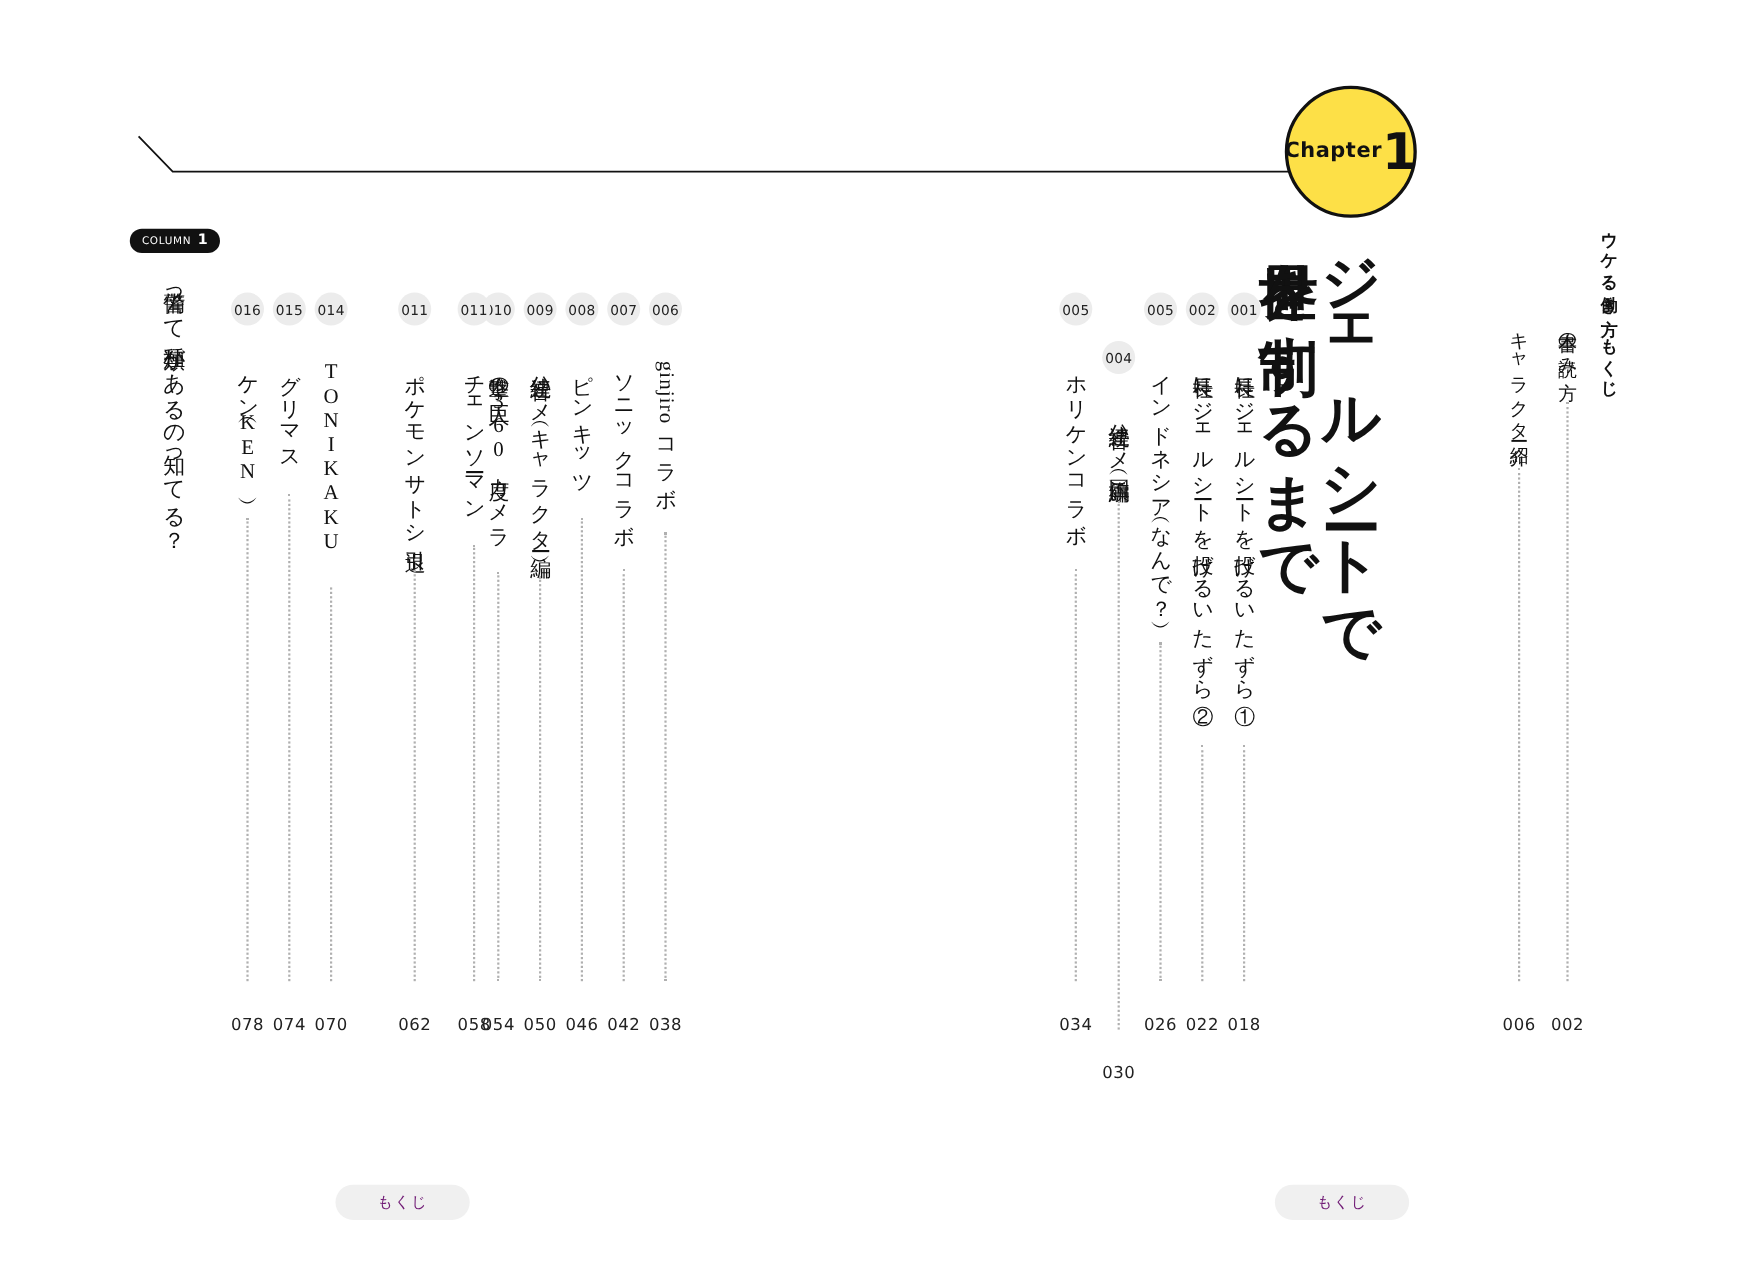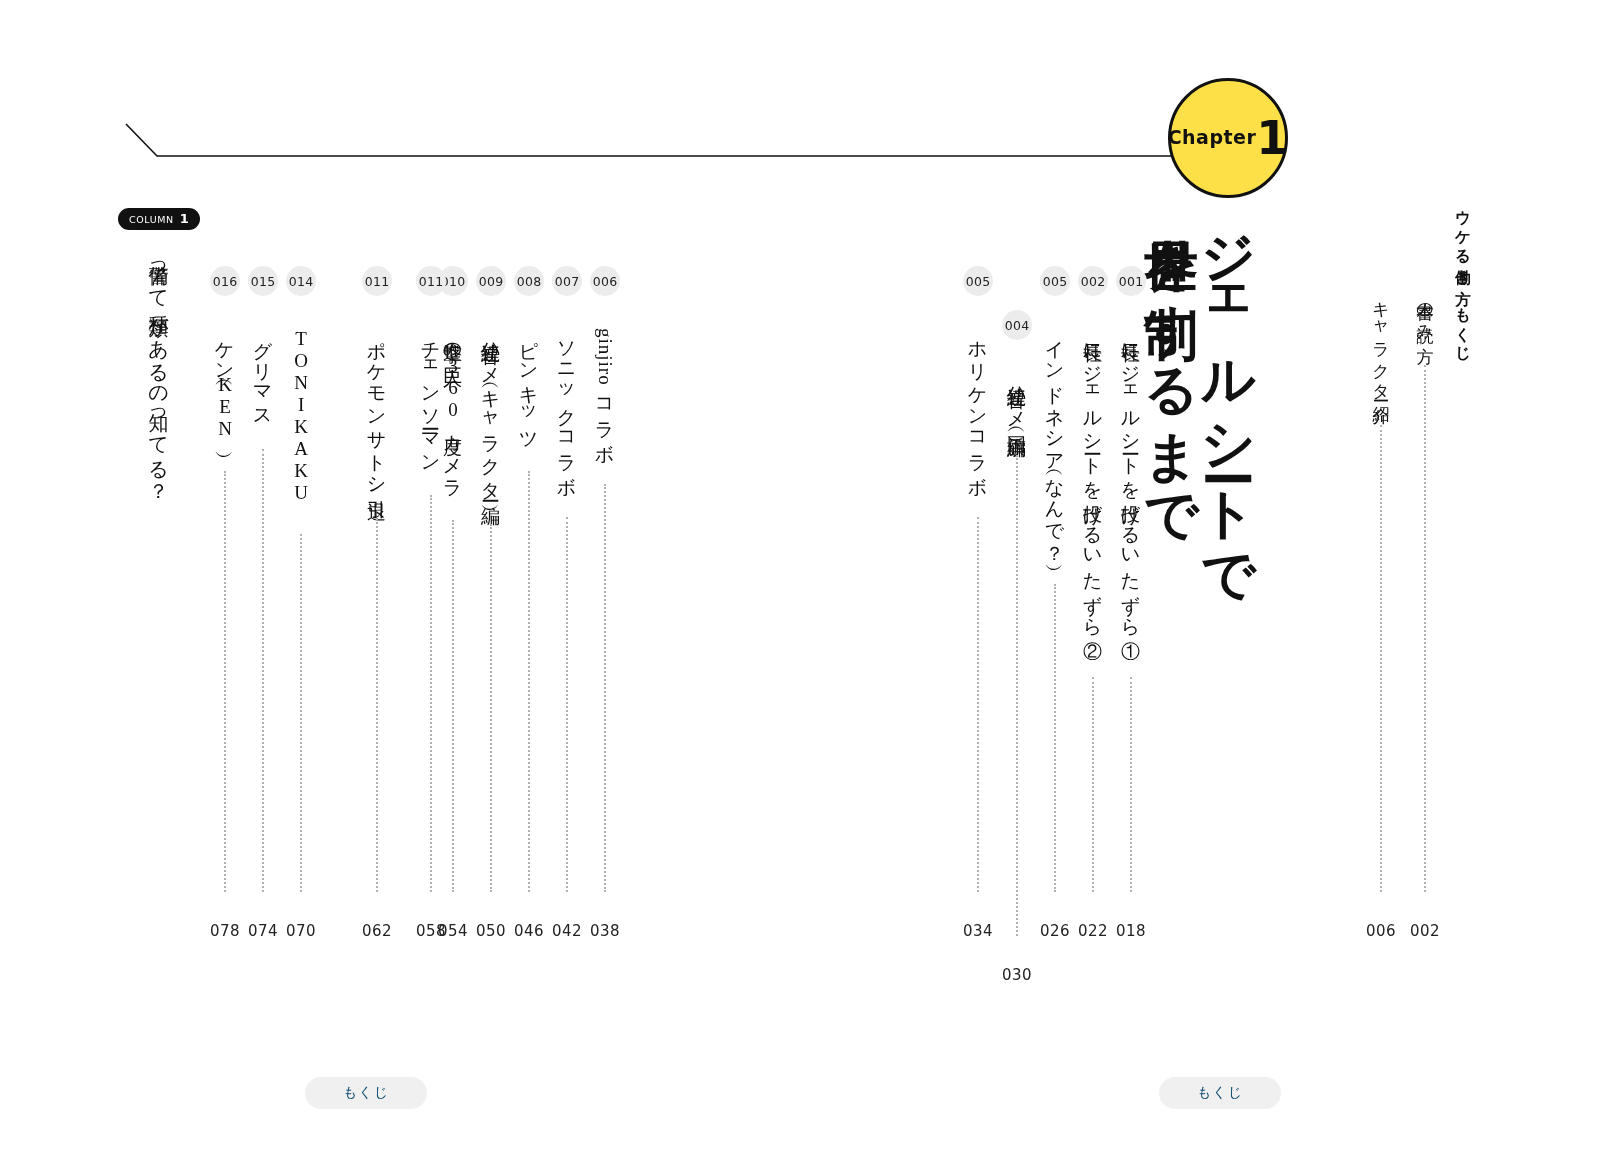--- a/index.html
+++ b/index.html
@@ -194,21 +194,21 @@
     bottom: 48px;
     width: 122px;
     height: 32px;
     background: #f0f0f0;
     border-radius: 16px;
     display: flex;
     align-items: center;
     justify-content: center;
     font-size: 14px;
     font-family: "DejaVu Serif", serif;
-    color: #0c4a6e;
+    color: #701a75;
     letter-spacing: 1px;
   }
   .footer-pill.left { left: 305px; }
   .footer-pill.right { left: 1159px; }
 </style>
 </head>
 <body>
 
 <div class="page">
   <div class="spread">

